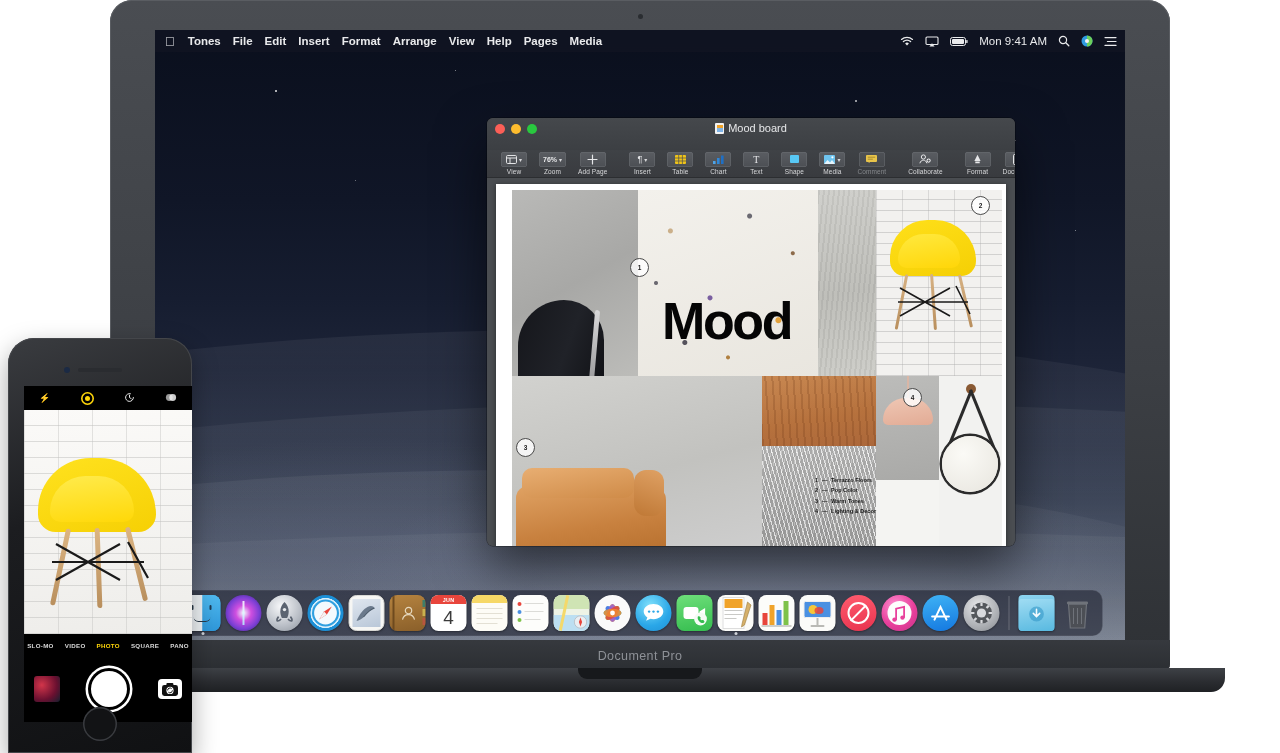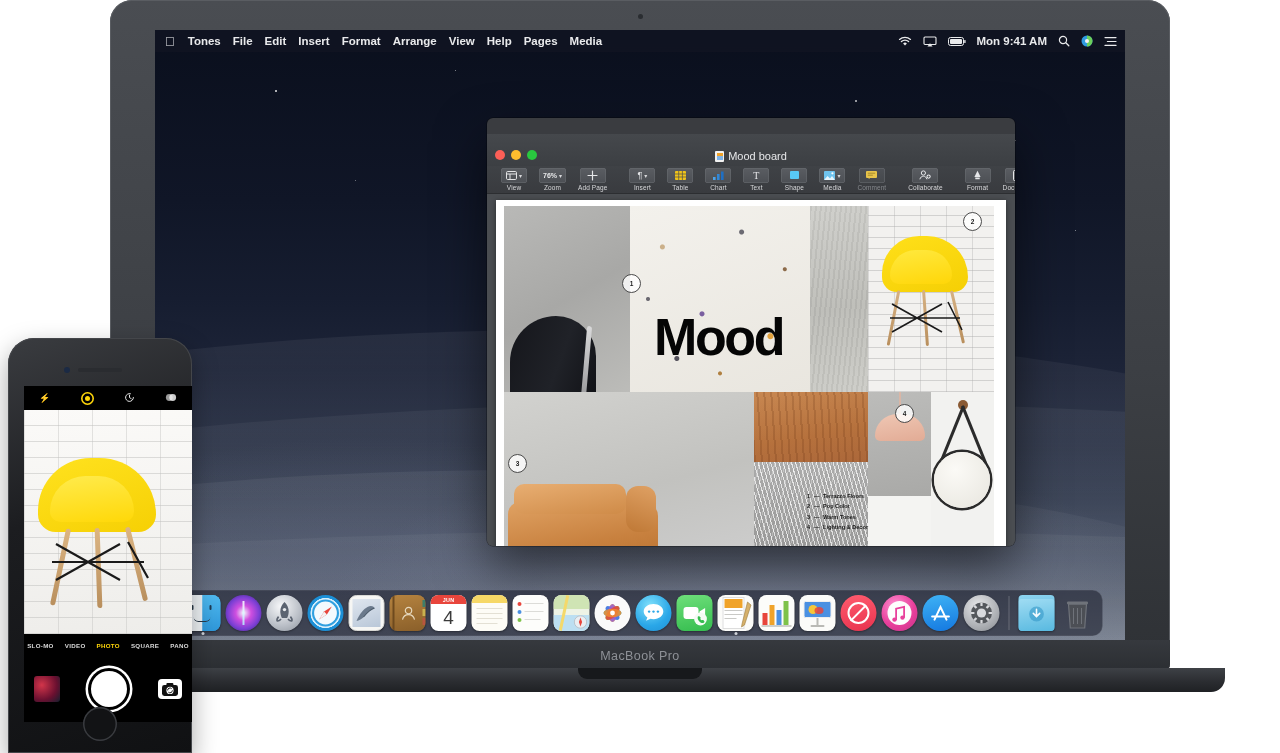--- a/index.html
+++ b/index.html
@@ -78,34 +78,34 @@
     position:absolute; left:0; top:0; width:100%; height:22px;
     background: rgba(17,21,34,.82);
     display:flex; align-items:center;
     padding:0 8px 0 10px; color:#e9eaec; font-size:11.5px;
     backdrop-filter: blur(8px);
   }
   .mb-left { display:flex; align-items:center; gap:12px; }
   .mb-left .apple { font-size:13px; line-height:1; margin-right:1px; }
   .menu-item { cursor:default; white-space:nowrap;font-weight:bold; }
   .menu-item.bold { font-weight:bold; }
-  .mb-right { margin-left:auto; display:flex; align-items:center; gap:11px;font-weight:bold; }
+  .mb-right { margin-left:auto; display:flex; align-items:center; gap:11px; }
   .mb-right .clock { font-size:11.5px; }
   .si { display:inline-flex; align-items:center; justify-content:center; }
 
   
   .pages-win {
     position:absolute; left:332px; top:88px; width:528px; height:428px;
     background:#3a3c40; border-radius:6px; overflow:hidden;
     box-shadow: 0 22px 50px rgba(0,0,0,.55), 0 0 0 .5px rgba(0,0,0,.5);
   }
   .pw-titlebar {
     position:relative; height:22px;
     background: linear-gradient(180deg,#45484c,#3c3f43);
-    display:flex; align-items:flex-start; padding:16px 8px;margin-top:16px;
+    display:flex; align-items:flex-end; padding:16px 8px;
   }
   .lights { display:flex; gap:6px; }
   .light { width:10px; height:10px; border-radius:50%; }
   .l-red { background:#fc5f57; } .l-yel { background:#fdbc2e; } .l-grn { background:#29c83f; }
   .pw-title {
     position:absolute; left:0; right:0; text-align:center;
     font-size:11px; color:#e6e7e9; display:flex; align-items:center;
     justify-content:center; gap:4px; pointer-events:none;
   }
   .docicon {
@@ -138,21 +138,21 @@
   
   .pw-canvas {
     position:relative; height:378px; background:#4a4d51; overflow:hidden;
     display:flex; align-items:flex-start; justify-content:center; padding-top:6px;
   }
   .doc-page {
     position:relative; width:510px; height:370px; background:#fff;
     box-shadow: 0 1px 5px rgba(0,0,0,.45);
     overflow:hidden;
   }
-  .collage { position:absolute; left:8px; top:6px; width:416px; height:360px; }
+  .collage { position:absolute; left:16px; top:6px; width:416px; height:360px; }
   .cell { position:absolute; overflow:hidden; }
 
   
   .tex-grey-wall { background: linear-gradient(150deg,#b9b9b7,#a8a8a6 50%,#bcbcb9); }
   .tex-concrete { background:
       repeating-linear-gradient(96deg, rgba(0,0,0,.05) 0 2px, rgba(255,255,255,.03) 2px 5px),
       linear-gradient(170deg,#cfcfcb,#bdbdb8 55%,#cdcdc8); }
   .tex-terrazzo { background:
       radial-gradient(circle at 18% 22%, #cbb08a 0 2px, transparent 3px),
       radial-gradient(circle at 62% 14%, #6b6a72 0 2px, transparent 3px),
@@ -863,21 +863,21 @@
                   <rect x="7.4" y="6.4" width="21.2" height="3" rx="1.4" fill="#6f737a"></rect>
                   <path d="M14 13v16M18 13v16M22 13v16" stroke="#6f737a" stroke-width="1"></path>
                 </svg>
             </div>
           </div>
 
         </div>
       </div>
 
       <div class="mb-chinbar">
-        <span class="mb-logo">MacBook Pro</span>
+        <span class="mb-logo">Document Pro</span>
       </div>
     </div>
     <div class="mb-base"></div>
     <div class="mb-notch-base"></div>
   </div>
 
   <div id="iphone">
     <div class="ip-body">
       <div class="ip-speaker"></div>
       <div class="ip-cam"></div>

